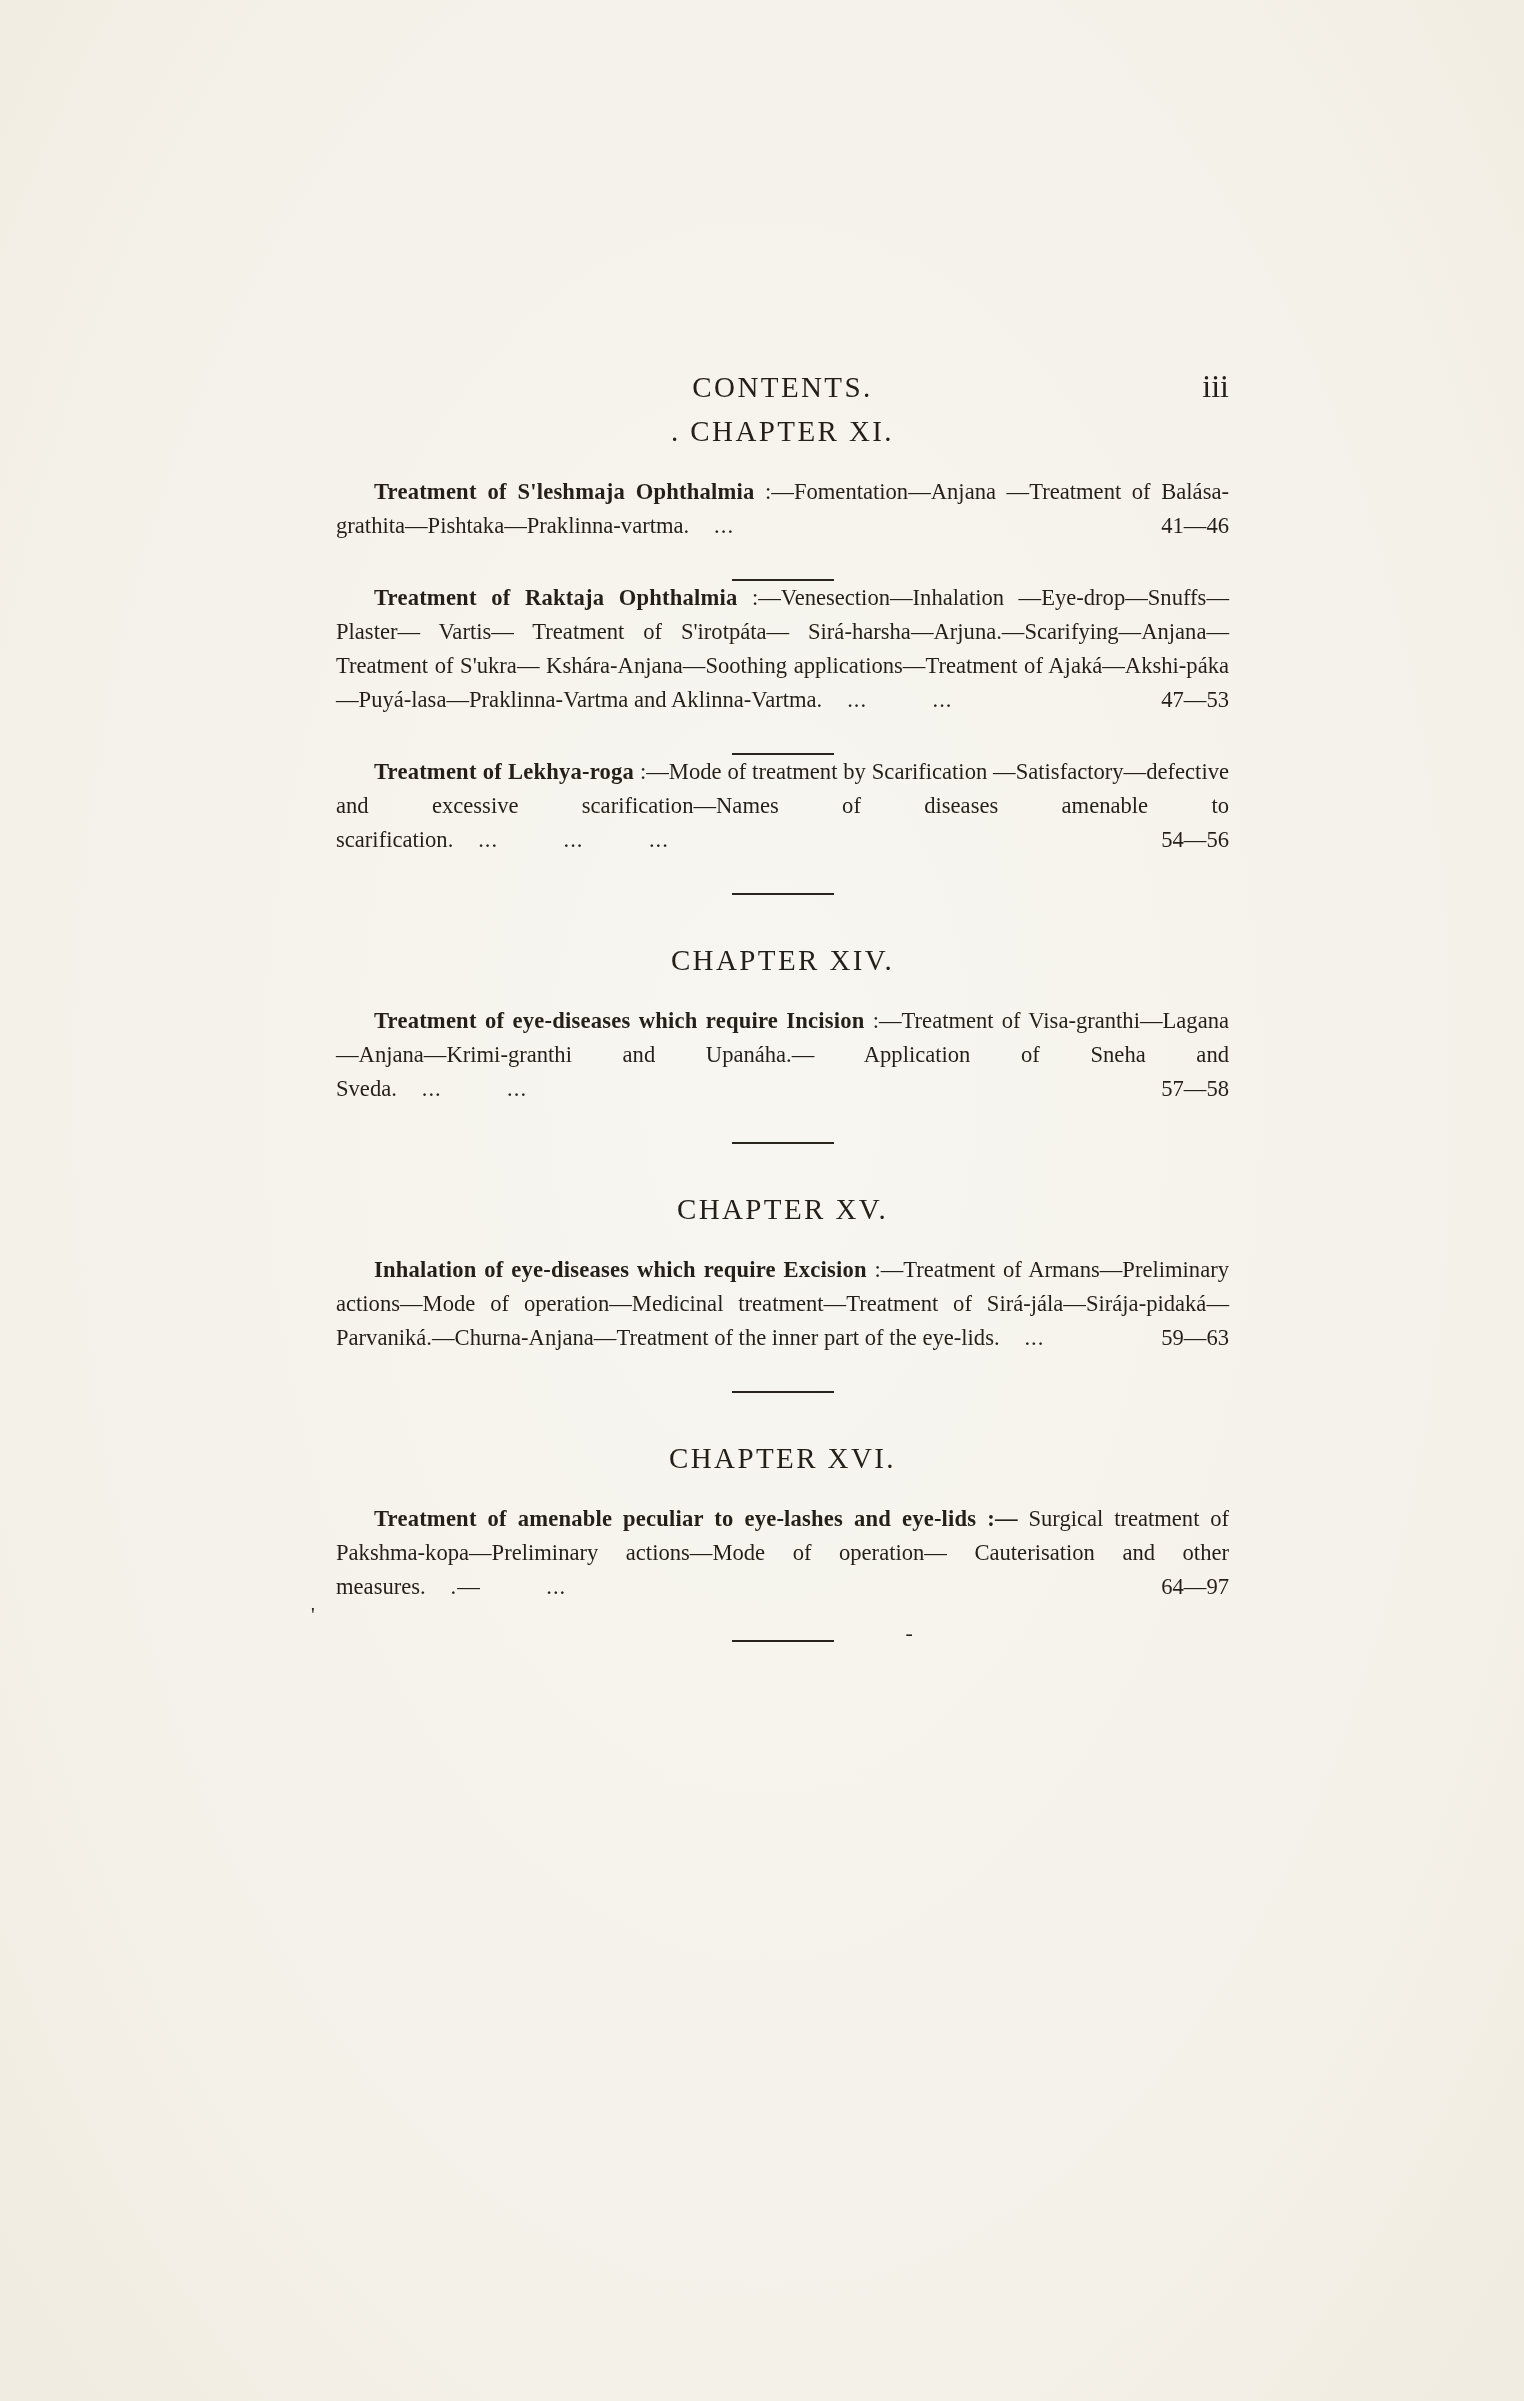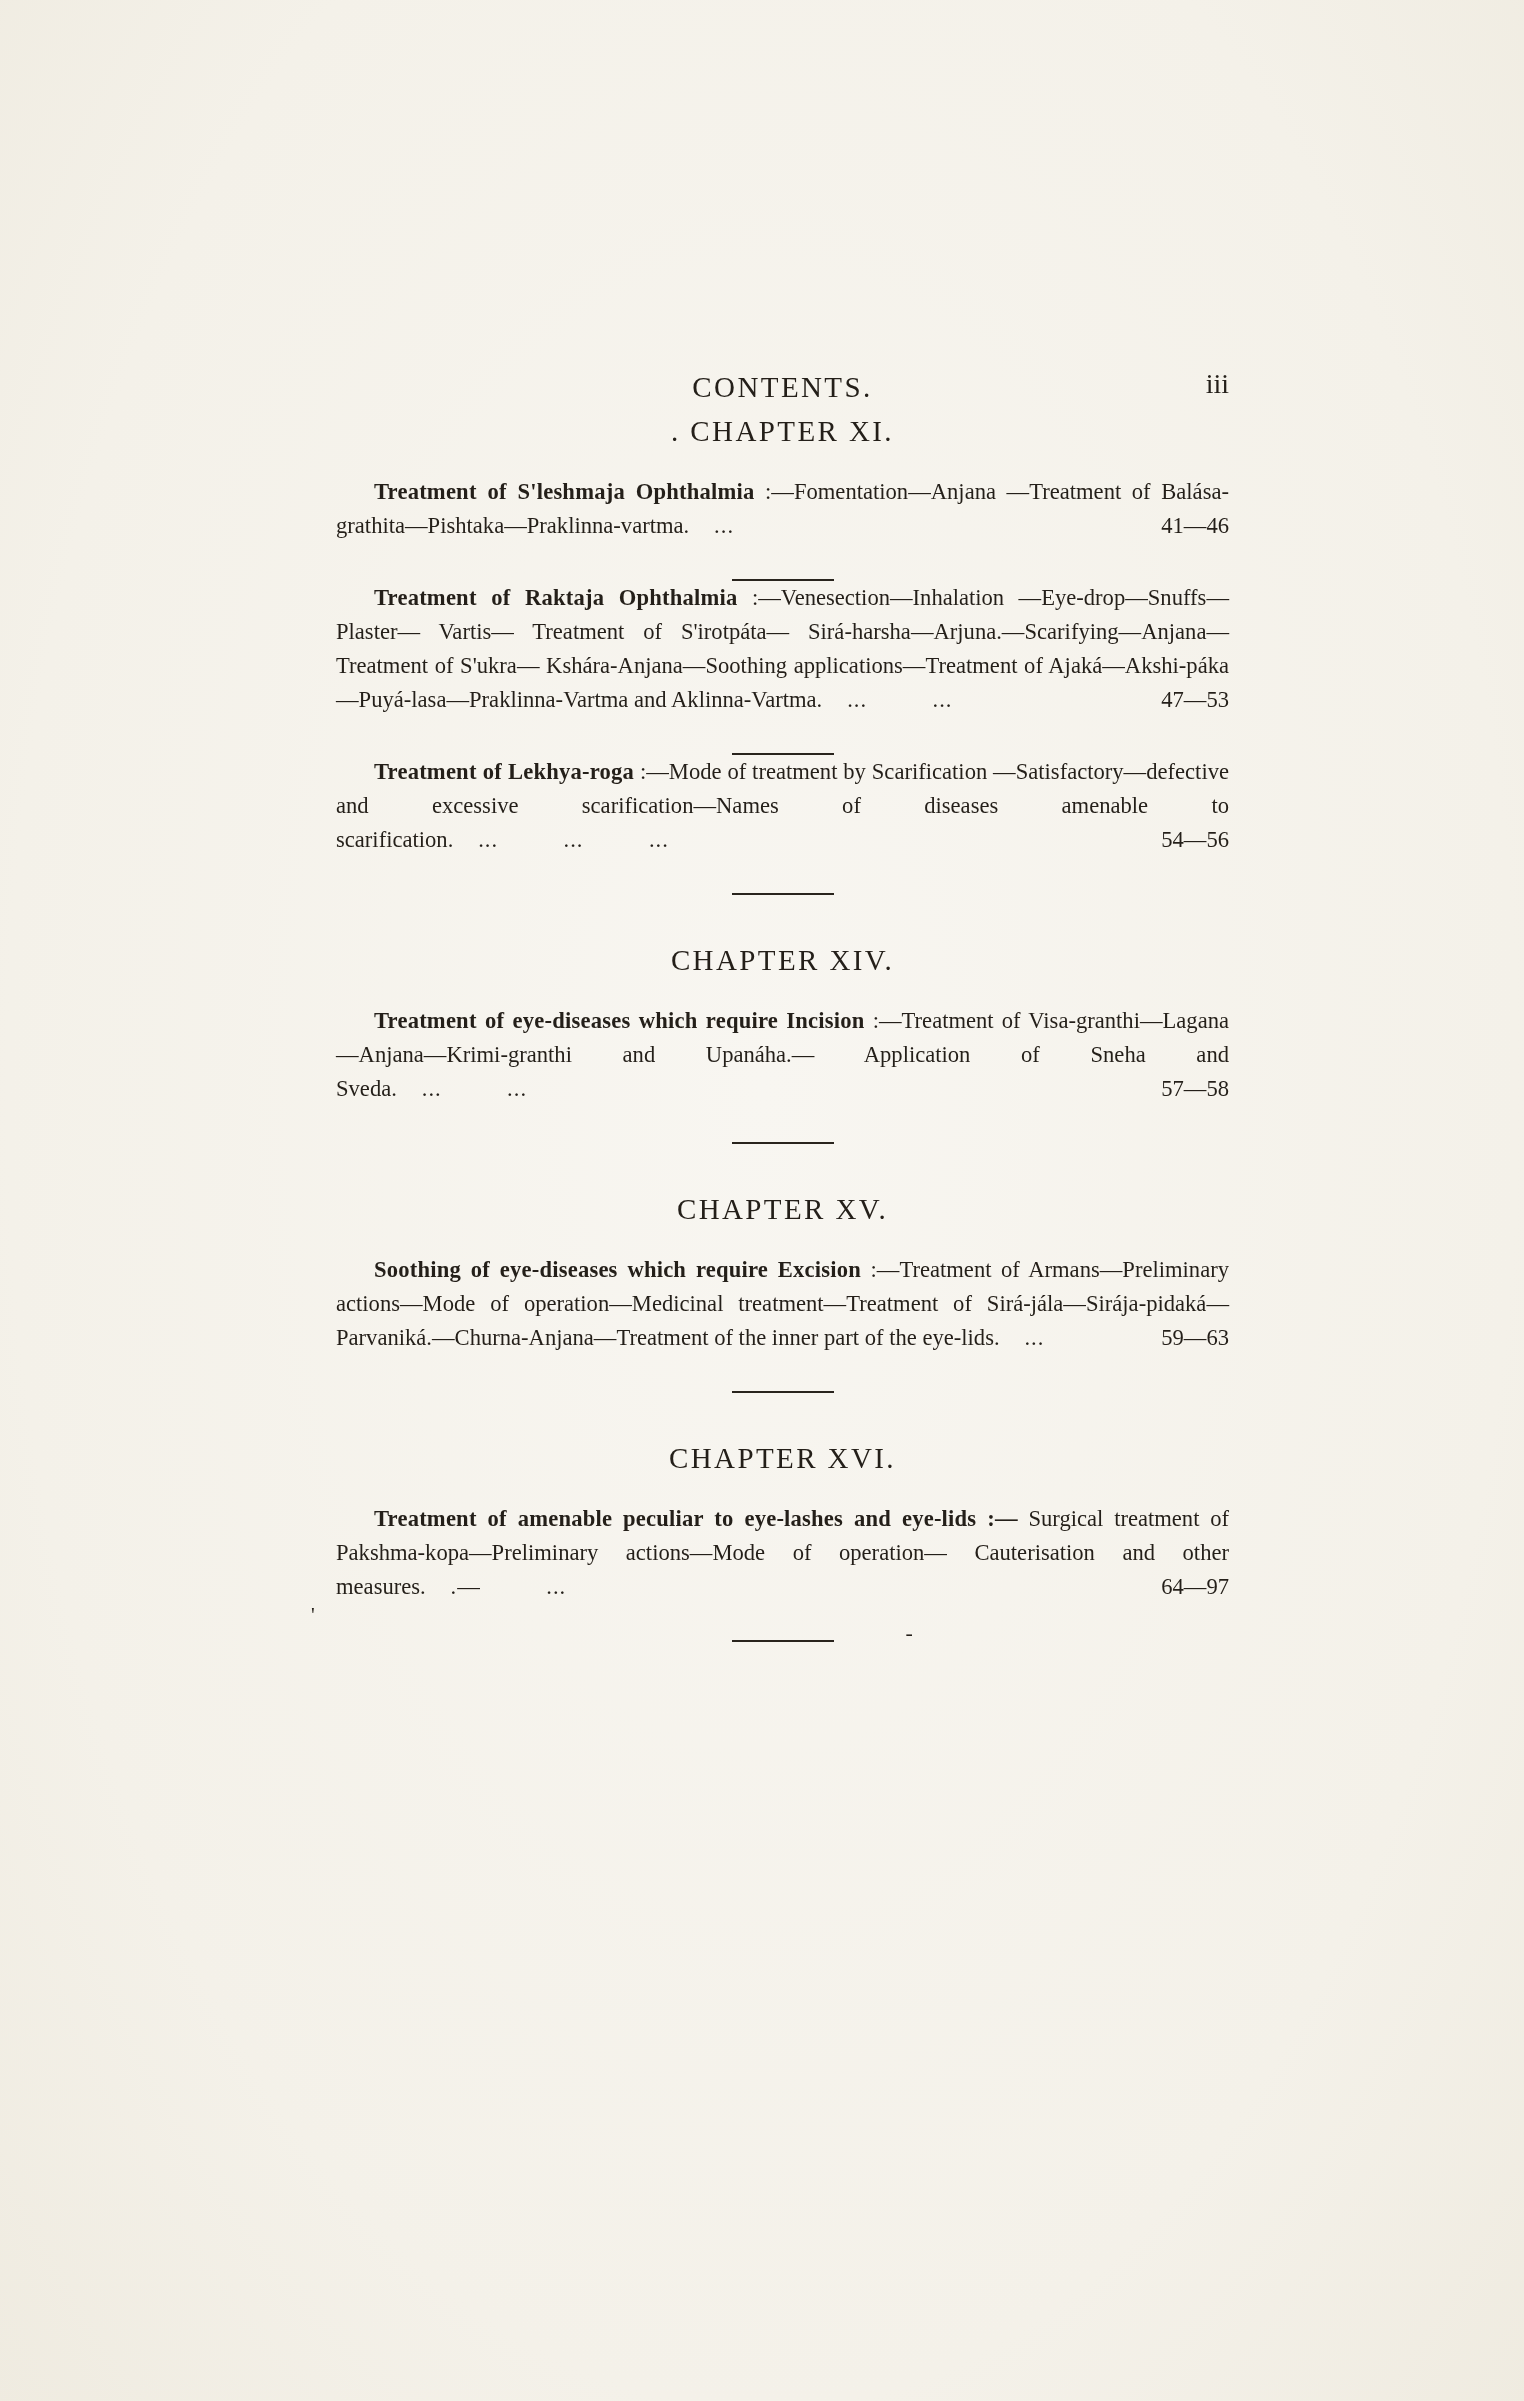--- a/index.html
+++ b/index.html
@@ -25,21 +25,21 @@
     width: 893px; height: 29px;
   }
   .header-title {
     position: absolute; left: 0; right: 0;
     text-align: center;
     font-size: 29px;
     letter-spacing: 2.4px;
   }
   .folio {
     position: absolute; right: 0; top: -2.9px;
-    font-size: 28px;
+    font-size: 32px;
     text-align: center;
   }
   
   .toc {
     position: absolute;
     left: 336px; top: 415px;
     width: 893px;
   }
   .chapter-heading {
     margin: 49px 0 27px;
@@ -117,21 +117,21 @@
     </section>
 
     <section class="chapter">
       <h2 class="chapter-heading">CHAPTER XIV.</h2>
       <p class="entry"><span class="lead">Treatment of eye-diseases which require Incision</span><span class="entry-text"> :—Treatment of Visa-granthi—Lagana—Anjana—Krimi-granthi and Upanáha.— Application of Sneha and Sveda.</span><span class="pages">57—58</span><span class="leaders">... ...</span></p>
       <div class="rule"></div>
     </section>
 
     <section class="chapter">
       <h2 class="chapter-heading">CHAPTER XV.</h2>
-      <p class="entry"><span class="lead">Soothing of eye-diseases which require Excision</span><span class="entry-text"> :—Treatment of Armans—Preliminary actions—Mode of operation—Medicinal treatment—Treatment of Sirá-jála—Sirája-pidaká—Parvaniká.—Churna-Anjana—Treatment of the inner part of the eye-lids.</span><span class="pages">59—63</span><span class="leaders">...</span></p>
+      <p class="entry"><span class="lead">Inhalation of eye-diseases which require Excision</span><span class="entry-text"> :—Treatment of Armans—Preliminary actions—Mode of operation—Medicinal treatment—Treatment of Sirá-jála—Sirája-pidaká—Parvaniká.—Churna-Anjana—Treatment of the inner part of the eye-lids.</span><span class="pages">59—63</span><span class="leaders">...</span></p>
       <div class="rule"></div>
     </section>
 
     <section class="chapter last">
       <h2 class="chapter-heading">CHAPTER XVI.</h2>
       <p class="entry"><span class="lead">Treatment of amenable peculiar to eye-lashes and eye-lids :—</span><span class="entry-text"> Surgical treatment of Pakshma-kopa—Preliminary actions—Mode of operation— Cauterisation and other measures.</span><span class="pages">64—97</span><span class="leaders">.— ...</span></p>
       <div class="rule">
         <span class="rule-dash">-</span>
       </div>
     </section>

